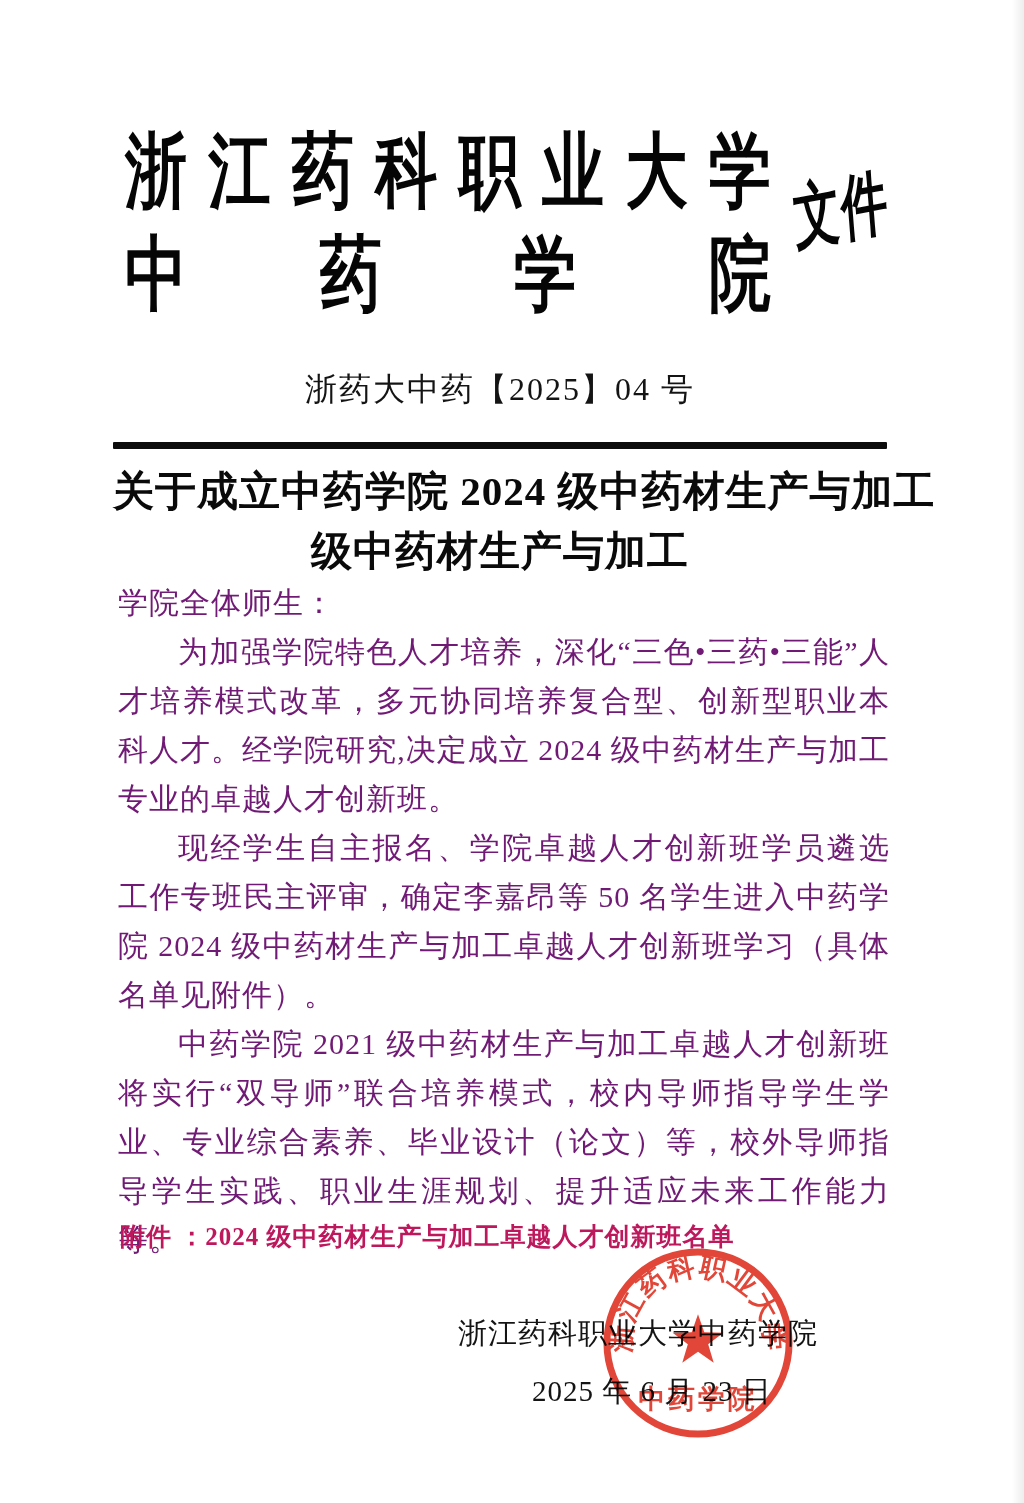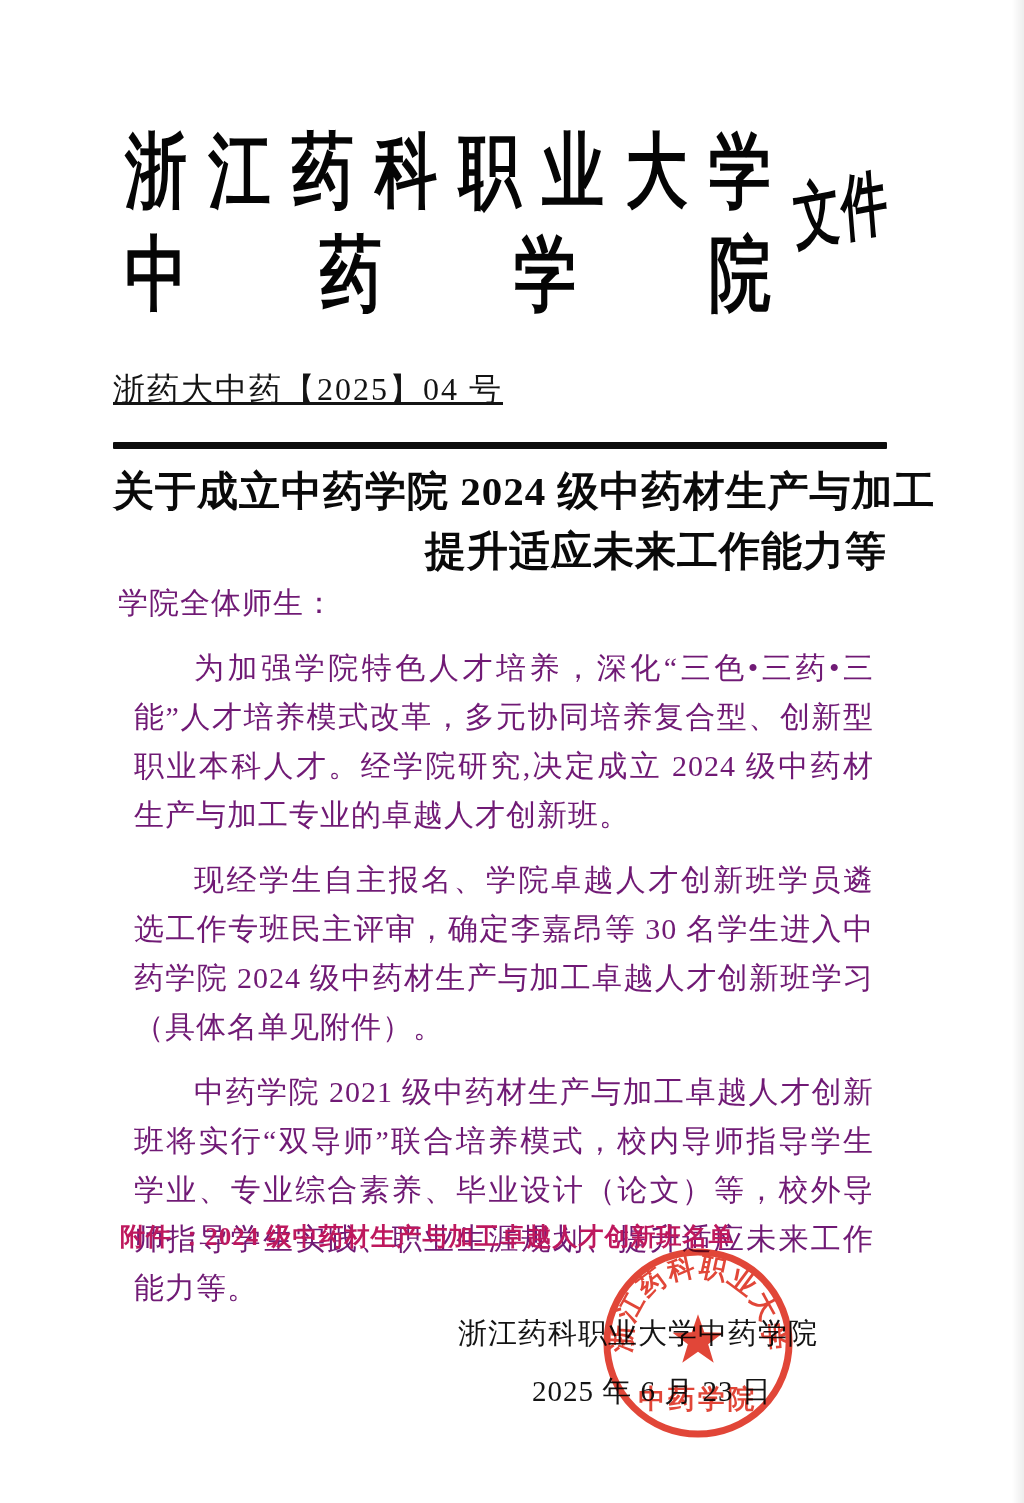--- a/index.html
+++ b/index.html
@@ -19,41 +19,41 @@
   .org-line1{top:130px;}
   .org-line2{top:233px;}
   .doc-type{
     left:791px;top:184px;font-size:46px;font-weight:bold;color:#050505;
     line-height:1;letter-spacing:2px;white-space:nowrap;
     transform:scaleY(1.55) rotate(-7deg);transform-origin:left top;
   }
 
   
   .doc-number{
-    left:113px;top:368px;width:774px;
-    font-size:32px;letter-spacing:2px;color:#141414;font-weight:500;text-decoration:underline;
+    left:113px;top:368px;width:774px;text-align:center;
+    font-size:32px;letter-spacing:2px;color:#141414;font-weight:500;
   }
 
   
   .rule{left:113px;top:442px;width:774px;height:7px;background:#0c0c0c;border-radius:1px;}
 
   
   .title{
-    left:113px;top:461px;width:774px;text-align:right;
+    left:113px;top:461px;width:774px;text-align:center;
     font-weight:bold;color:#0a0a0a;font-size:41px;line-height:60px;
     white-space:nowrap;letter-spacing:1px;
   }
 
   
   .body-text{
     left:118px;top:578px;width:772px;
     font-size:30px;line-height:49px;letter-spacing:1px;color:#701a75;
     text-align:justify;
   }
-  .body-text p{margin:16px;text-indent:2em;}
+  .body-text p{margin:0;text-indent:2em;}
   .body-text .salutation{margin:0;text-indent:0;}
 
   
   .attachment{
     left:120px;top:1220px;font-size:25px;font-weight:bold;
     letter-spacing:1px;color:#be185d;white-space:nowrap;
   }
 
   
   .signature{left:458px;top:1314px;font-size:29px;letter-spacing:1px;color:#141414;white-space:nowrap;}
@@ -91,27 +91,27 @@
     <span>院</span>
   </div>
 <div class="abs doc-type">文件</div>
 
 <div class="abs doc-number">浙药大中药【2025】04 号</div>
 
 <div class="abs rule"></div>
 
 <div class="abs title">
   <div>关于成立中药学院 2024 级中药材生产与加工</div>
-  <div>提升适应未来工作能力等</div>
+  <div>级中药材生产与加工</div>
 </div>
 
 <div class="abs body-text">
   <p class="salutation">学院全体师生：</p>
   <p>为加强学院特色人才培养，深化“三色•三药•三能”人才培养模式改革，多元协同培养复合型、创新型职业本科人才。经学院研究,决定成立 2024 级中药材生产与加工专业的卓越人才创新班。</p>
-  <p>现经学生自主报名、学院卓越人才创新班学员遴选工作专班民主评审，确定李嘉昂等 30 名学生进入中药学院 2024 级中药材生产与加工卓越人才创新班学习（具体名单见附件）。</p>
+  <p>现经学生自主报名、学院卓越人才创新班学员遴选工作专班民主评审，确定李嘉昂等 50 名学生进入中药学院 2024 级中药材生产与加工卓越人才创新班学习（具体名单见附件）。</p>
   <p>中药学院 2021 级中药材生产与加工卓越人才创新班将实行“双导师”联合培养模式，校内导师指导学生学业、专业综合素养、毕业设计（论文）等，校外导师指导学生实践、职业生涯规划、提升适应未来工作能力等。</p>
 </div>
 
 <div class="abs attachment">附件 ：2024 级中药材生产与加工卓越人才创新班名单</div>
 
 <div class="abs signature">浙江药科职业大学中药学院</div>
 <div class="abs doc-date">2025 年 6 月 23 日</div>
 
 <svg class="abs seal" viewBox="0 0 200 200" xmlns="http://www.w3.org/2000/svg">
   <defs>

